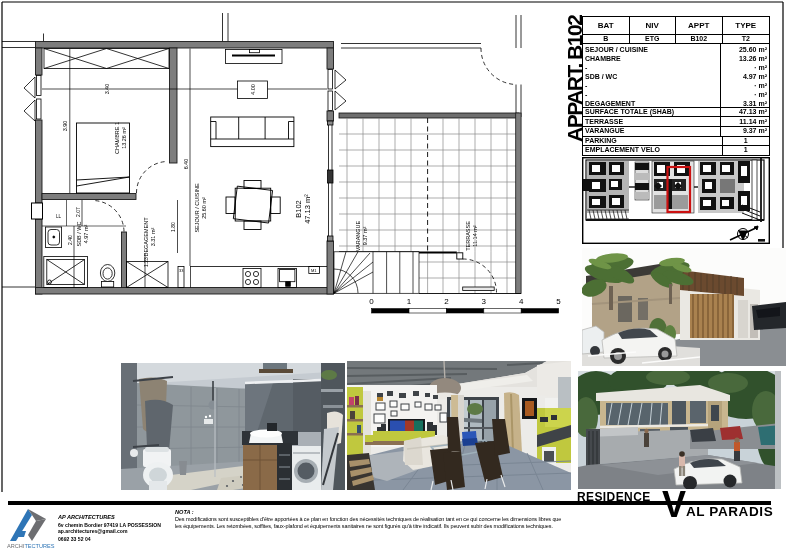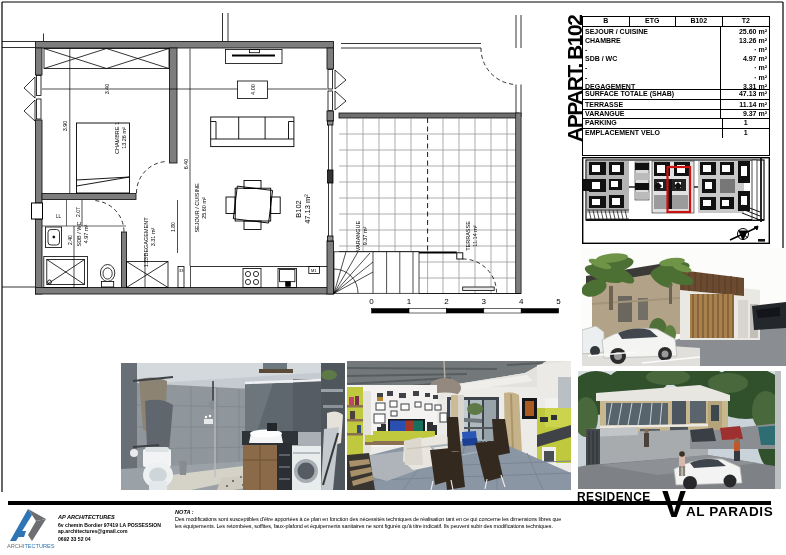--- a/index.html
+++ b/index.html
@@ -268,20 +268,26 @@
       <text x="179" y="271.5" font-size="4">33</text>
     </g>
   </svg>
 
   <div class="abs" style="left:562px;top:15px;width:26px;height:127px;">
     <div style="transform:rotate(-90deg) translateX(-127px);transform-origin:0 0;width:127px;height:26px;line-height:26px;
         font-size:21px;font-weight:bold;letter-spacing:-1.5px;white-space:nowrap;color:#000;">APPART. B102</div>
   </div>
 
   <div class="abs" style="left:582px;top:16px;width:188px;height:140px;border:1.6px solid #000;box-sizing:border-box;font-size:7px;font-weight:bold;color:#000;">
+    <div style="display:flex;height:17.5px;border-bottom:1.4px solid #000;box-sizing:border-box;font-weight:bold;font-size:8px;">
+      <div style="width:25%;border-right:1px solid #000;box-sizing:border-box;display:flex;align-items:center;justify-content:center;">BAT</div>
+      <div style="width:25%;border-right:1px solid #000;box-sizing:border-box;display:flex;align-items:center;justify-content:center;">NIV</div>
+      <div style="width:25%;border-right:1px solid #000;box-sizing:border-box;display:flex;align-items:center;justify-content:center;">APPT</div>
+      <div style="width:25%;display:flex;align-items:center;justify-content:center;">TYPE</div>
+    </div>
     <div style="display:flex;height:9.8px;border-bottom:1.4px solid #000;box-sizing:border-box;">
       <div style="width:25%;border-right:1px solid #000;box-sizing:border-box;text-align:center;">B</div>
       <div style="width:25%;border-right:1px solid #000;box-sizing:border-box;text-align:center;">ETG</div>
       <div style="width:25%;border-right:1px solid #000;box-sizing:border-box;text-align:center;">B102</div>
       <div style="width:25%;text-align:center;">T2</div>
     </div>
     <div style="display:flex;height:63.4px;border-bottom:1.6px solid #000;box-sizing:border-box;">
       <div style="width:75%;border-right:1px solid #000;box-sizing:border-box;padding:0.5px 0 0 2px;line-height:9.05px;">
         SEJOUR / CUISINE<br>CHAMBRE<br>-<br>SDB / WC<br>-<br>-<br>DEGAGEMENT
       </div>

